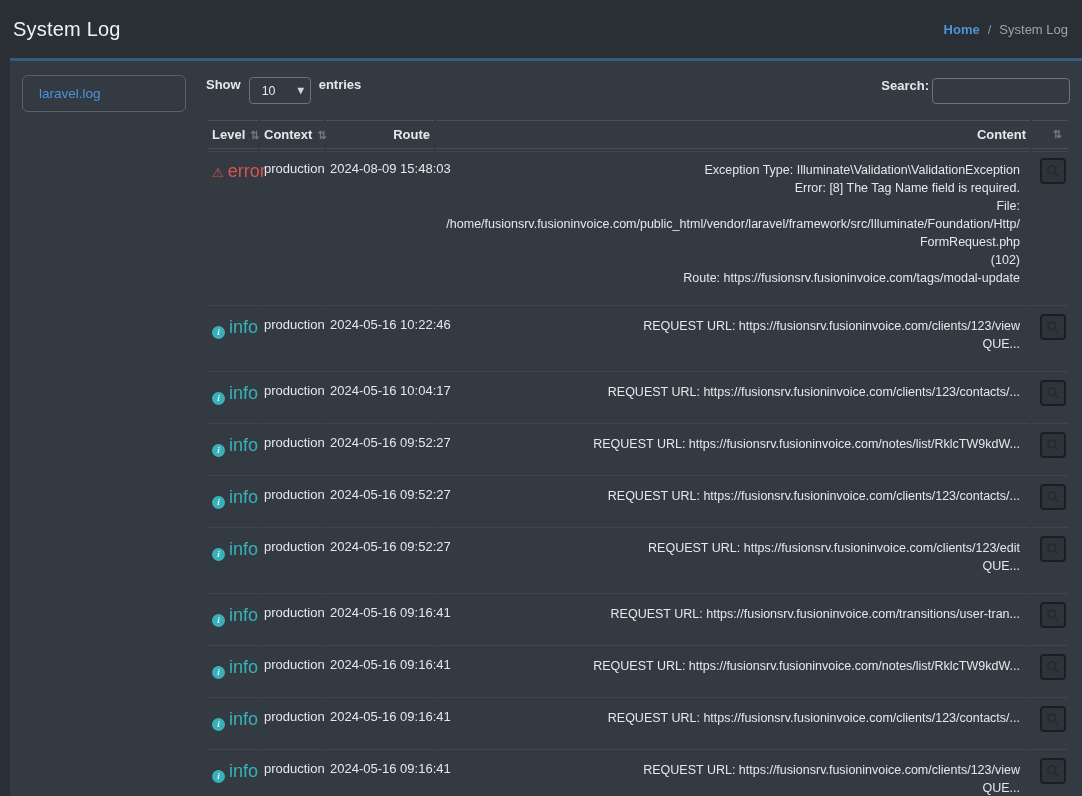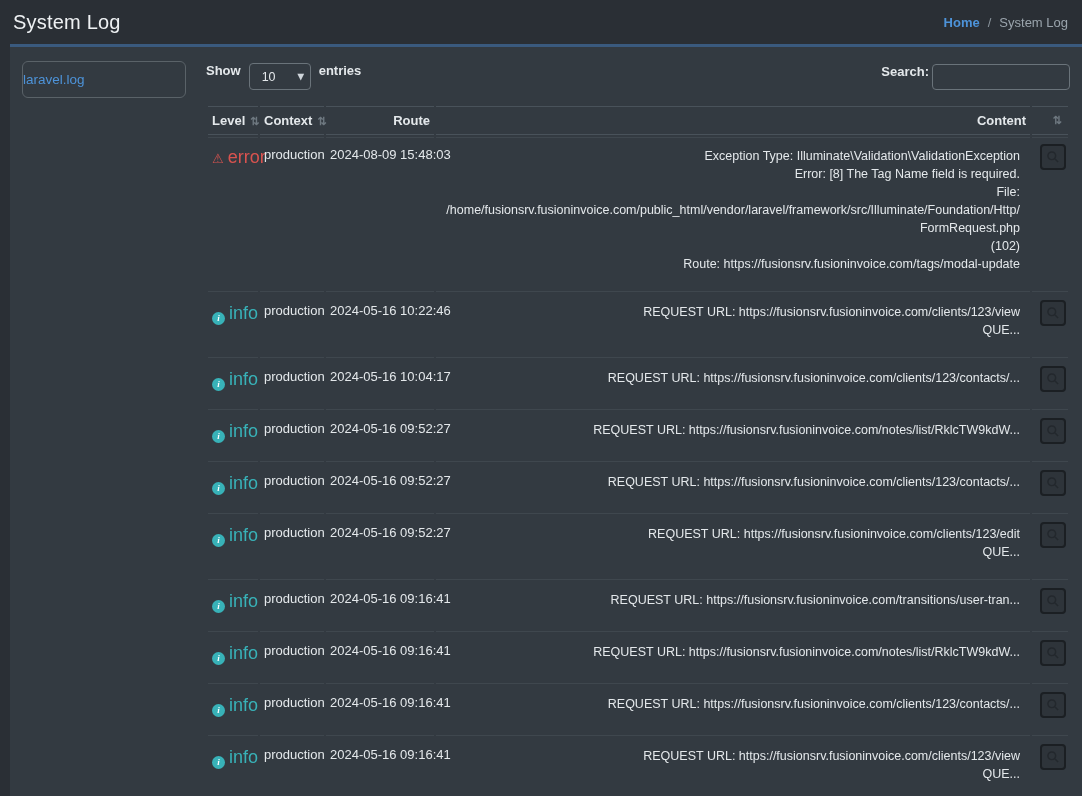--- a/index.html
+++ b/index.html
@@ -4,39 +4,39 @@
 <style>
   * { box-sizing: border-box; margin: 0; padding: 0; }
   html, body { width: 1082px; height: 796px; overflow: hidden; }
   body {
     background: var(--page-bg, #2a2f35);
     font-family: "Liberation Sans", sans-serif;
     color: var(--text, #e4e8eb);
   }
   
   .top-bar {
-    height: 44px; display: flex; align-items: center;
+    height: 58px; display: flex; align-items: center;
     justify-content: space-between; padding: 0 14px 0 13px;
   }
   .page-title { font-size: 20px; font-weight: 500; color: #eef1f3; letter-spacing: .2px; }
   .breadcrumb { font-size: 13px; display: flex; align-items: center; }
   .breadcrumb a { color: var(--accent); text-decoration: none; font-weight: 700; }
   .breadcrumb .sep { color: #8a949c; margin: 0 8px; }
   .breadcrumb .current { color: #9aa4ac; }
   
   .card {
     margin-left: 10px; min-height: 754px;
     background: var(--card-bg, #333a41);
     border-top: 3px solid var(--card-top-border, #3a5a7e);
     padding: 14px 12px 0 12px;
     display: flex; gap: 20px;
   }
   .sidebar { width: 164px; flex: none; }
   .file-item {
-    display: block; padding: 10px 0; font-size: 13.5px;
+    display: block; padding: 10px 16px; font-size: 13.5px;
     color: var(--accent); text-decoration: none;
     border: 1px solid #5a6268; border-radius: 6px; background: transparent;
   }
   .main { flex: 1; min-width: 0; }
   
   .controls { display: flex; justify-content: space-between; align-items: center; margin: 2px 0 14px; }
   .length-ctl { display: flex; gap: 8px; font-size: 13px; font-weight: 600; }
   .select-wrap { position: relative; display: inline-block; }
   .select-wrap select {
     appearance: none; -webkit-appearance: none; width: 62px; height: 27px;

